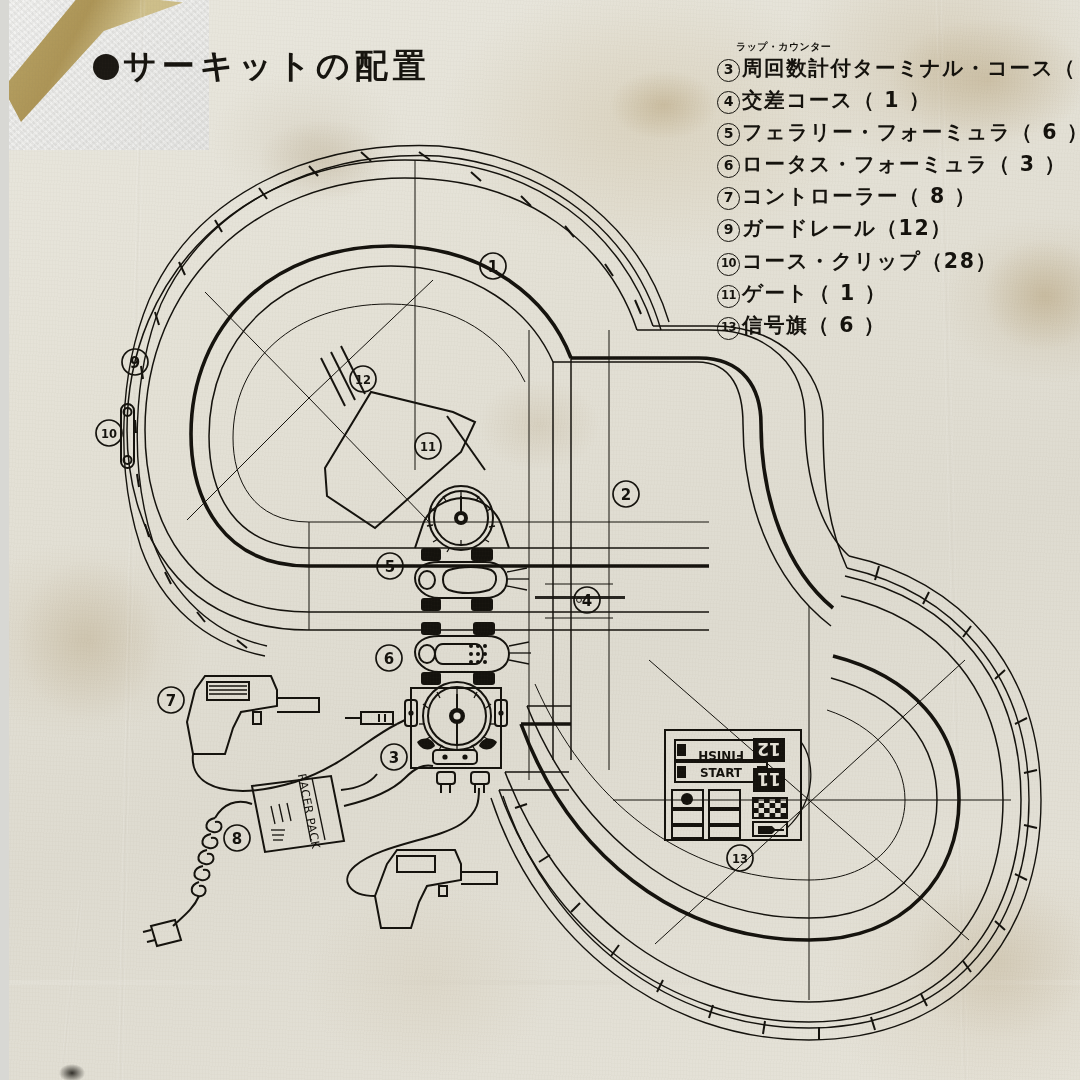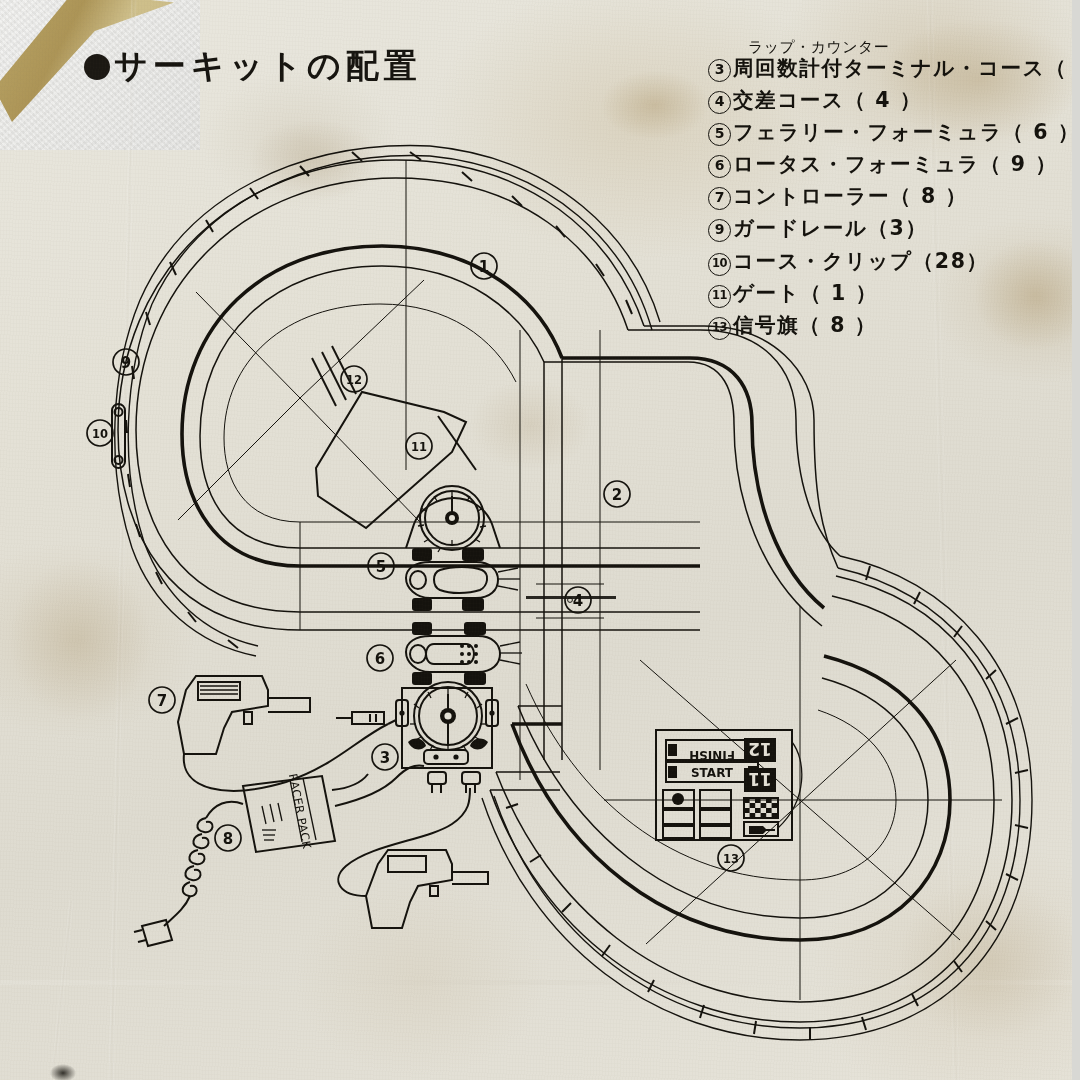--- a/index.html
+++ b/index.html
@@ -14,20 +14,21 @@
     background:
       radial-gradient(ellipse 300px 200px at 640px 120px, rgba(176,150,96,.20), rgba(176,150,96,0) 70%),
       radial-gradient(ellipse 220px 160px at 930px 60px, rgba(168,142,92,.22), rgba(168,142,92,0) 70%),
       radial-gradient(ellipse 160px 120px at 1040px 300px, rgba(168,142,92,.20), rgba(168,142,92,0) 70%),
       radial-gradient(ellipse 180px 140px at 70px 640px, rgba(170,146,100,.16), rgba(170,146,100,0) 70%),
       radial-gradient(ellipse 240px 200px at 980px 980px, rgba(170,146,100,.14), rgba(170,146,100,0) 70%),
       radial-gradient(ellipse 180px 140px at 420px 980px, rgba(174,150,104,.10), rgba(174,150,104,0) 70%),
       radial-gradient(ellipse 140px 100px at 300px 140px, rgba(150,130,90,.12), rgba(150,130,90,0) 70%),
       linear-gradient(160deg,#e9e7de 0%,#e4e1d6 30%,#dedbd0 60%,#e6e3d9 100%);
     overflow:hidden;
+    margin-left:9px;
   }
   
   .wall{
     position:absolute;left:0;top:0;width:200px;height:150px;
     background:
       repeating-linear-gradient(45deg, rgba(0,0,0,.035) 0 2px, rgba(255,255,255,.04) 2px 4px),
       repeating-linear-gradient(-40deg, rgba(0,0,0,.03) 0 3px, rgba(255,255,255,.03) 3px 6px),
       linear-gradient(135deg,#f3f3f1,#e8e8e6);
   }
   .corner-fold{
@@ -58,22 +59,22 @@
     position:relative;font-size:20.5px;color:#14120d;letter-spacing:1.6px;
     height:32.1px;line-height:32.1px;white-space:nowrap;font-weight:600;
   }
   .legend-item .num{
     display:inline-block;width:21px;height:21px;line-height:19.5px;
     border:1.6px solid #14120d;border-radius:50%;text-align:center;
     font-size:14px;letter-spacing:0;margin-right:2px;vertical-align:1px;font-weight:600;
   }
   .legend-item .num.wide{font-size:11.5px;letter-spacing:-.5px;}
   .ruby{
-    position:absolute;left:40px;top:-10px;font-size:15px;letter-spacing:.4px;
-    color:#14120d;font-weight:400;line-height:10px;
+    position:absolute;left:19px;top:-10px;font-size:10px;letter-spacing:.4px;
+    color:#14120d;font-weight:700;line-height:10px;
   }
   .legend-item .lbl{vertical-align:0;}
 
   
   svg.diagram{position:absolute;left:0;top:0;width:1080px;height:1080px;}
   .marker circle{fill:none;stroke:#14120d;stroke-width:1.7;}
   .marker text{font-family:"DejaVu Sans","Liberation Sans",sans-serif;font-size:15px;fill:#14120d;text-anchor:middle;font-weight:600;}
   .marker text.small{font-size:11.5px;}
   .stain{position:absolute;border-radius:50%;pointer-events:none;}
 </style>
@@ -101,42 +102,42 @@
   <div class="title">
     <span class="bullet"></span><span>サーキットの配置</span>
   </div>
 
   <div class="legend">
     <div class="legend-item">
       <span class="ruby">ラップ・カウンター</span>
       <span class="num">3</span><span class="lbl">周回数計付ターミナル・コース（ 1 ）</span>
     </div>
     <div class="legend-item">
-      <span class="num">4</span><span class="lbl">交差コース（ 4 ）</span>
+      <span class="num">4</span><span class="lbl">交差コース（ 1 ）</span>
     </div>
     <div class="legend-item">
       <span class="num">5</span><span class="lbl">フェラリー・フォーミュラ（ 6 ）</span>
     </div>
     <div class="legend-item">
-      <span class="num">6</span><span class="lbl">ロータス・フォーミュラ（ 9 ）</span>
+      <span class="num">6</span><span class="lbl">ロータス・フォーミュラ（ 3 ）</span>
     </div>
     <div class="legend-item">
       <span class="num">7</span><span class="lbl">コントローラー（ 8 ）</span>
     </div>
     <div class="legend-item">
-      <span class="num">9</span><span class="lbl">ガードレール（3）</span>
+      <span class="num">9</span><span class="lbl">ガードレール（12）</span>
     </div>
     <div class="legend-item">
       <span class="num wide">10</span><span class="lbl">コース・クリップ（28）</span>
     </div>
     <div class="legend-item">
       <span class="num wide">11</span><span class="lbl">ゲート（ 1 ）</span>
     </div>
     <div class="legend-item">
-      <span class="num wide">13</span><span class="lbl">信号旗（ 8 ）</span>
+      <span class="num wide">13</span><span class="lbl">信号旗（ 6 ）</span>
     </div>
   </div>
 
   <svg class="diagram" viewBox="0 0 1080 1080">
     <defs>
       <style>
         .lane   { fill:none; stroke:#14120d; stroke-width:1.5; }
         .laneB  { fill:none; stroke:#14120d; stroke-width:3.6; }
         .thin   { fill:none; stroke:#14120d; stroke-width:1.0; }
         .rail   { fill:none; stroke:#14120d; stroke-width:2.0; }

